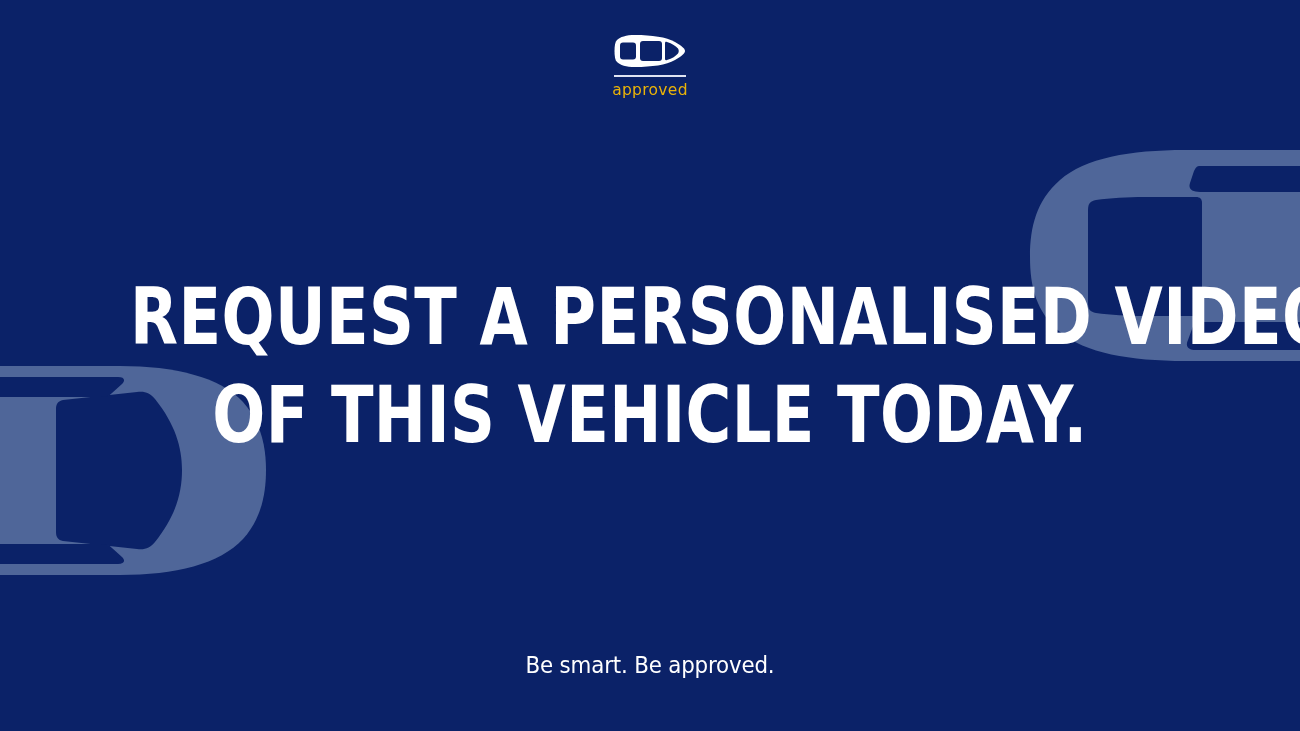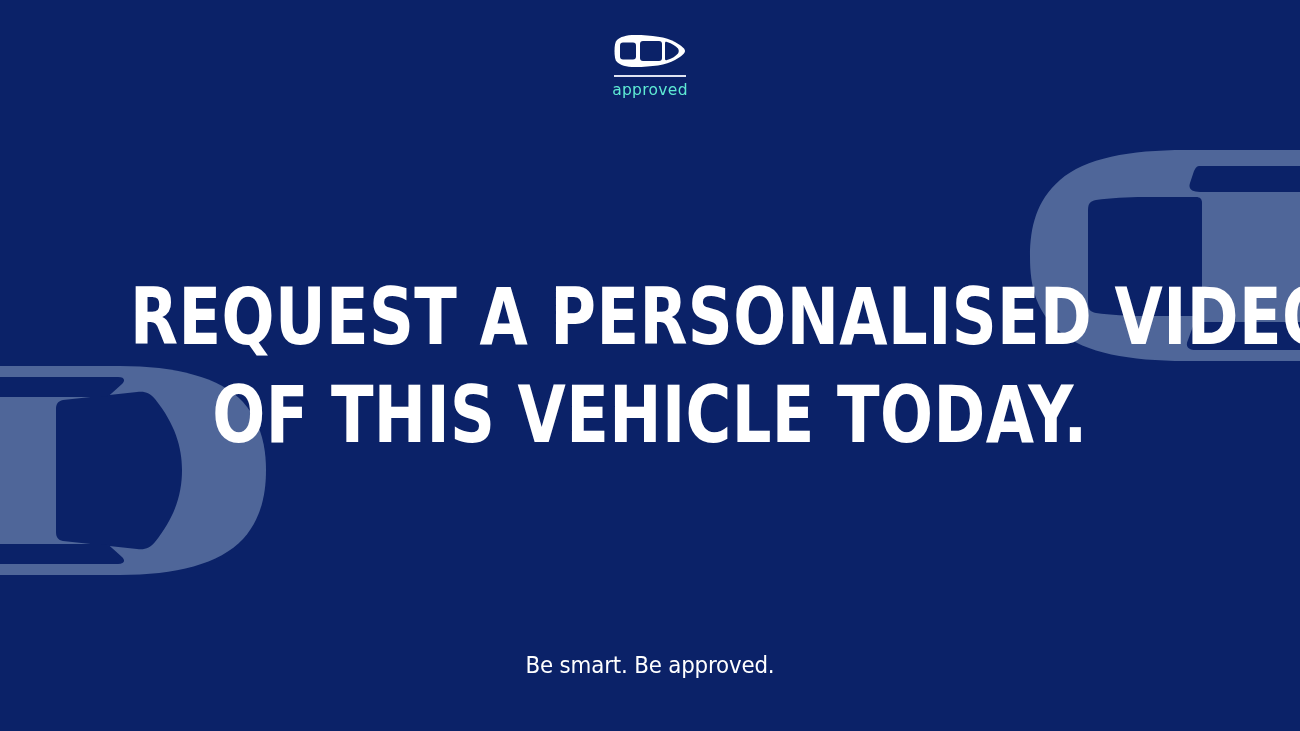--- a/index.html
+++ b/index.html
@@ -44,21 +44,21 @@
     height: 34px;
   }
   .logo-rule {
     width: 72px;
     height: 1.6px;
     background: #dfe4f2;
     margin-top: 7px;
     margin-bottom: 5px;
   }
   .logo-word {
-    color: #5eead4;
+    color: #eab308;
     font-size: 15.5px;
     letter-spacing: 0.3px;
     line-height: 1.1;
     font-weight: 400;
     font-family: "DejaVu Sans", "Liberation Sans", sans-serif;
   }
 
   
   .headline {
     position: absolute;

